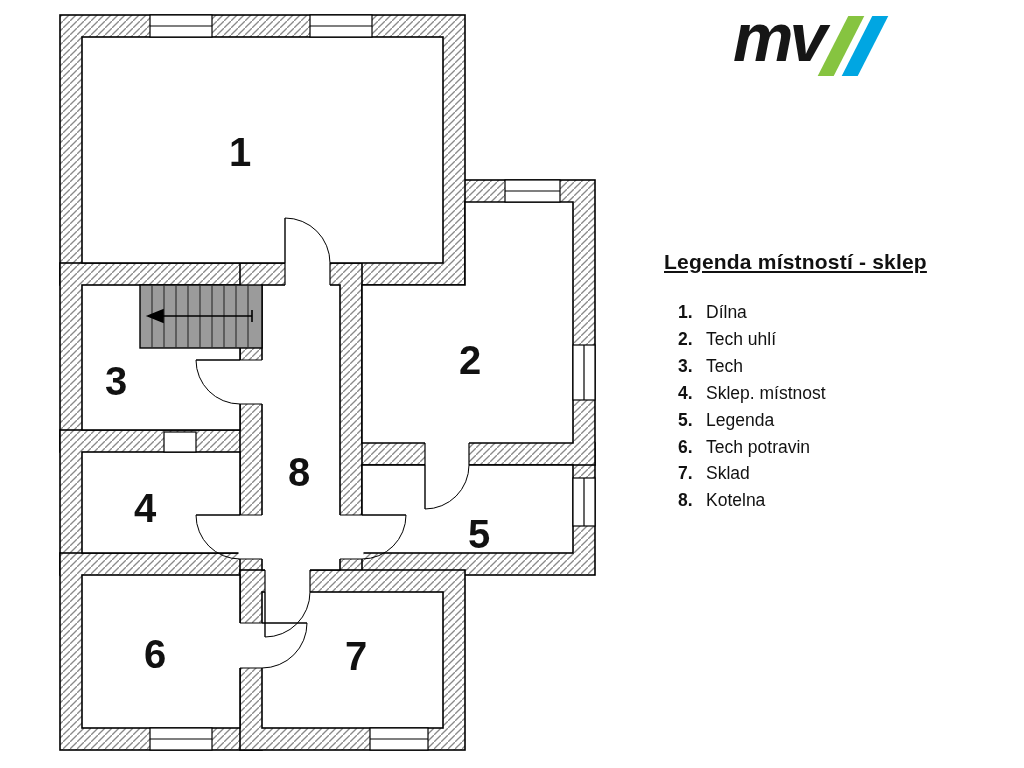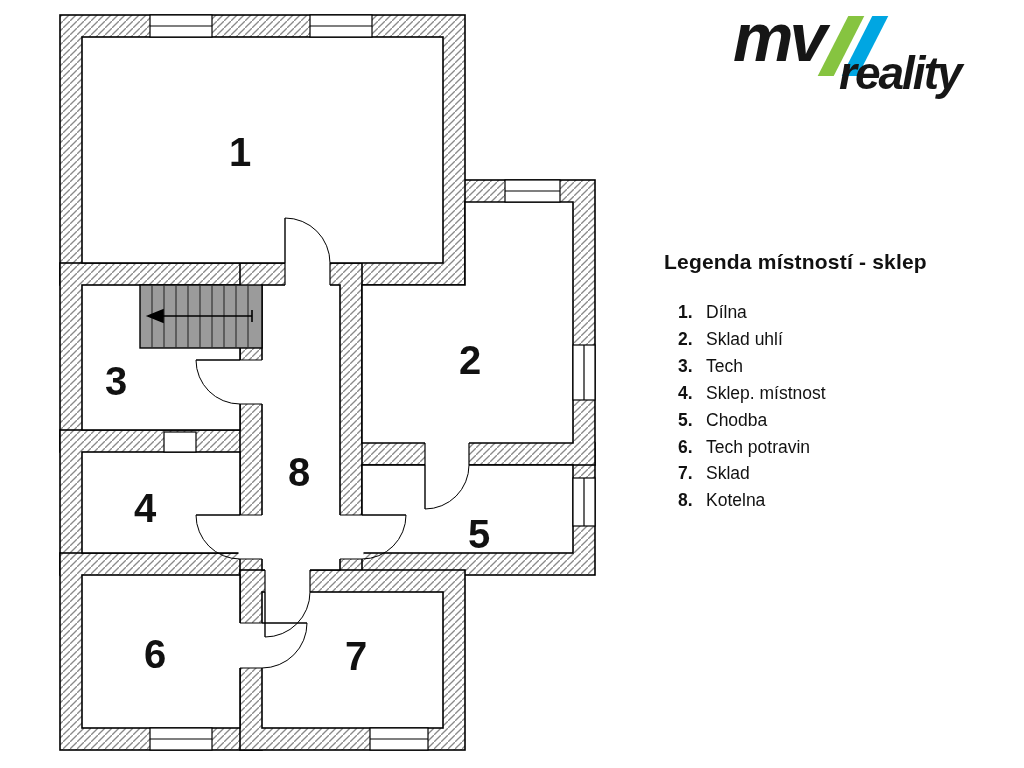--- a/index.html
+++ b/index.html
@@ -16,21 +16,21 @@
   .logo-slash{position:absolute;width:16px;height:60px;transform:skewX(-27deg);}
   .slash-green{left:100px;top:2px;background:#86c440;}
   .slash-blue{left:124px;top:2px;background:#00a6e2;}
   .logo-reality{position:absolute;left:106px;top:32px;
                 font:italic 900 46px "Liberation Sans",sans-serif;
                 letter-spacing:-2px;color:#161616;}
 
   
   .legend{position:absolute;left:664px;top:250px;}
   .legend h2{margin:0 0 25px 0;font-size:21px;font-weight:bold;
-             letter-spacing:.2px;text-align:center;}
+             text-decoration:underline;letter-spacing:.2px;text-align:center;}
   .legend ul{list-style:none;margin:0;padding:0 0 0 14px;}
   .legend li{display:flex;font-size:17.5px;line-height:26.9px;}
   .legend li b{width:28px;}
 </style>
 </head>
 <body>
 
 <div class="stage">
 
   <svg width="1024" height="768" viewBox="0 0 1024 768">
@@ -181,45 +181,44 @@
       <text x="155" y="668">6</text>
       <text x="356" y="670">7</text>
       <text x="299" y="486">8</text>
     </g>
   </svg>
 
   <div class="logo">
     <span class="logo-mv">mv</span>
     <span class="logo-slash slash-green"></span>
     <span class="logo-slash slash-blue"></span>
-    <span class="logo-reality">reality</span>
   </div>
 
   <div class="legend">
     <h2>Legenda místností - sklep</h2>
     <ul>
       <li>
           <b>1.</b>
           <span>Dílna</span>
         </li>
       <li>
           <b>2.</b>
-          <span>Sklad uhlí</span>
+          <span>Tech uhlí</span>
         </li>
       <li>
           <b>3.</b>
           <span>Tech</span>
         </li>
       <li>
           <b>4.</b>
           <span>Sklep. místnost</span>
         </li>
       <li>
           <b>5.</b>
-          <span>Chodba</span>
+          <span>Legenda</span>
         </li>
       <li>
           <b>6.</b>
           <span>Tech potravin</span>
         </li>
       <li>
           <b>7.</b>
           <span>Sklad</span>
         </li>
       <li>

